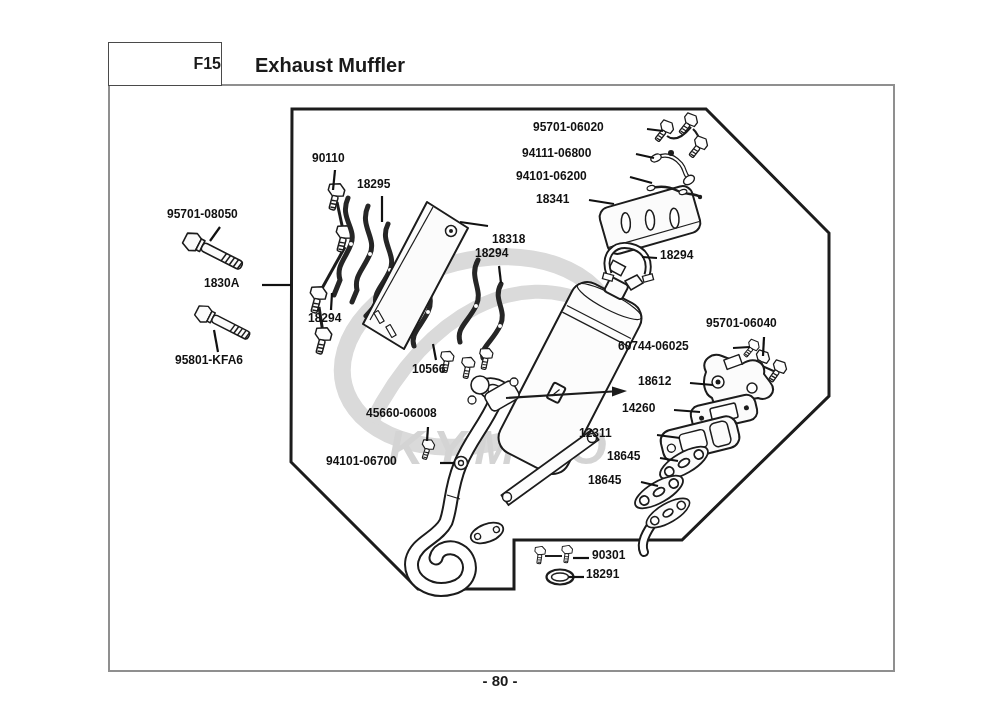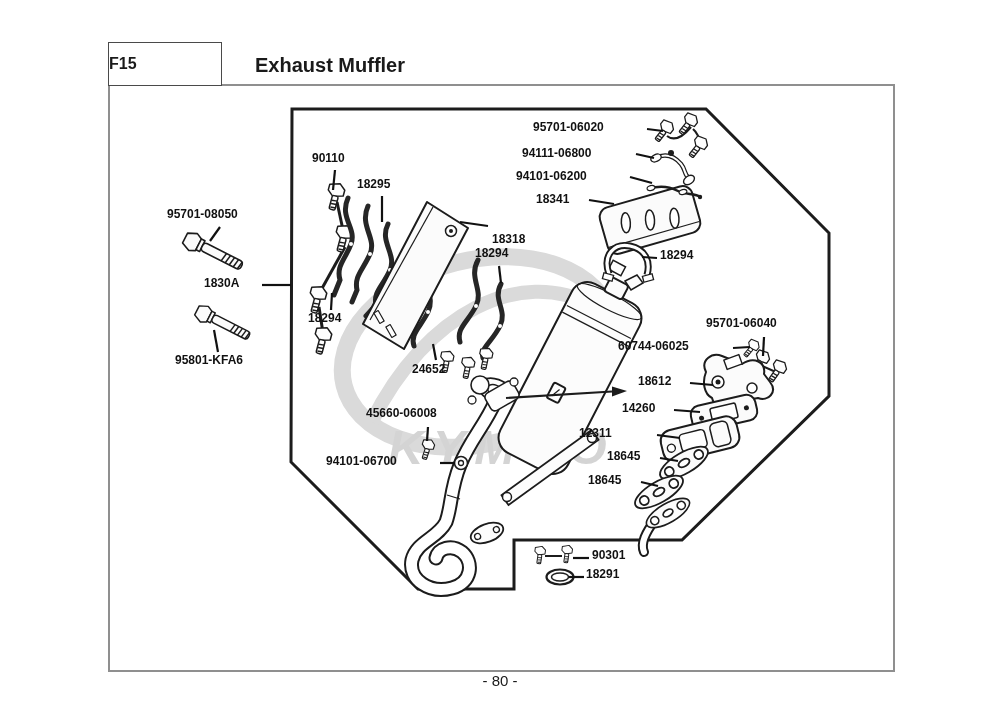--- a/index.html
+++ b/index.html
@@ -7,30 +7,30 @@
     width:1000px;height:707px;position:relative;background:#ffffff;
     font-family:"Liberation Sans", sans-serif;overflow:hidden;
   }
   .page-border{
     position:absolute;left:108px;top:84px;width:783px;height:584px;
     border:2px solid #8f8f8f;z-index:0;background:#fff;
   }
   .header-box{
     position:absolute;left:108px;top:42px;width:112px;height:42px;
     border:1px solid #4a4a4a;background:#fff;z-index:4;
-    display:flex;align-items:center;justify-content:flex-start;
+    display:flex;align-items:center;justify-content:flex-end;
     font-weight:bold;font-size:16px;color:#1a1a1a;
   }
   .header-title{
     position:absolute;left:255px;top:54px;z-index:4;
     font-weight:bold;font-size:20px;color:#1a1a1a;
   }
   .footer-page{
     position:absolute;left:440px;top:672px;width:120px;text-align:center;z-index:4;
-    font-weight:normal;font-size:15px;color:#1a1a1a;
+    font-weight:bold;font-size:15px;color:#1a1a1a;
   }
   .diagram-svg{position:absolute;left:0;top:0;z-index:1;}
   .plabel{
     position:absolute;z-index:3;white-space:nowrap;
     font-weight:bold;font-size:12px;color:#111;letter-spacing:0px;
   }
 </style>
 </head>
 <body>
 
@@ -289,21 +289,21 @@
 <div class="plabel" style="left:536px;top:192px">18341</div>
 <div class="plabel" style="left:312px;top:151px">90110</div>
 <div class="plabel" style="left:357px;top:177px">18295</div>
 <div class="plabel" style="left:492px;top:232px">18318</div>
 <div class="plabel" style="left:167px;top:207px">95701-08050</div>
 <div class="plabel" style="left:660px;top:248px">18294</div>
 <div class="plabel" style="left:204px;top:276px">1830A</div>
 <div class="plabel" style="left:308px;top:311px">18294</div>
 <div class="plabel" style="left:475px;top:246px">18294</div>
 <div class="plabel" style="left:175px;top:353px">95801-KFA6</div>
-<div class="plabel" style="left:412px;top:362px">24652</div>
+<div class="plabel" style="left:412px;top:362px">10566</div>
 <div class="plabel" style="left:706px;top:316px">95701-06040</div>
 <div class="plabel" style="left:618px;top:339px">60744-06025</div>
 <div class="plabel" style="left:638px;top:374px">18612</div>
 <div class="plabel" style="left:622px;top:401px">14260</div>
 <div class="plabel" style="left:579px;top:426px">12311</div>
 <div class="plabel" style="left:607px;top:449px">18645</div>
 <div class="plabel" style="left:588px;top:473px">18645</div>
 <div class="plabel" style="left:366px;top:406px">45660-06008</div>
 <div class="plabel" style="left:326px;top:454px">94101-06700</div>
 <div class="plabel" style="left:592px;top:548px">90301</div>

